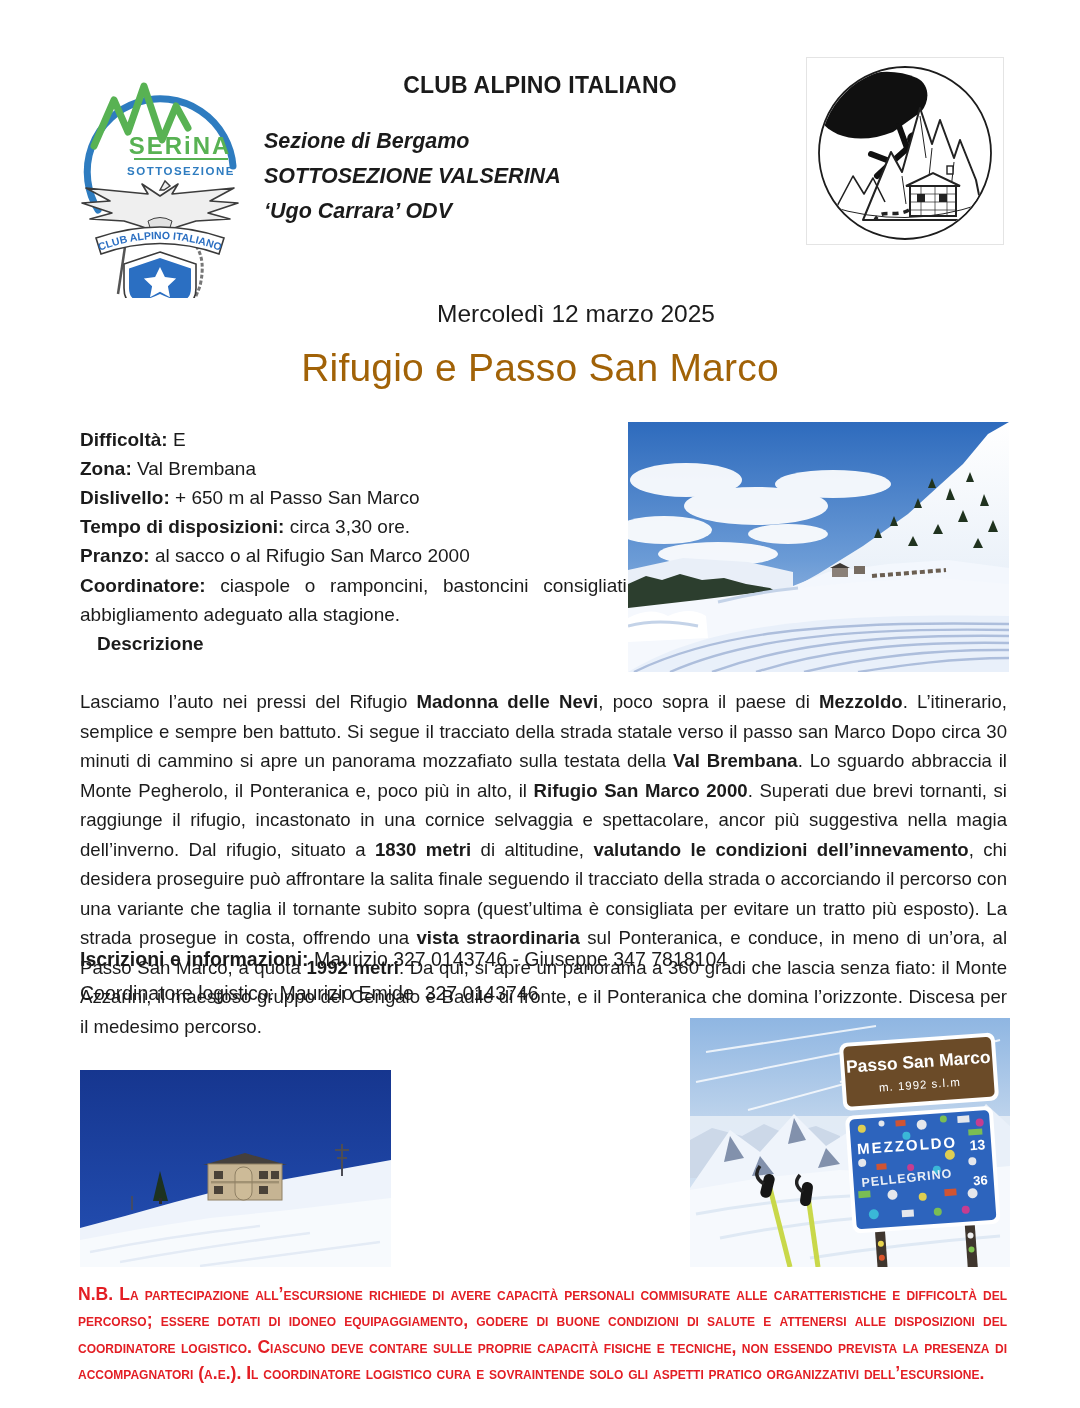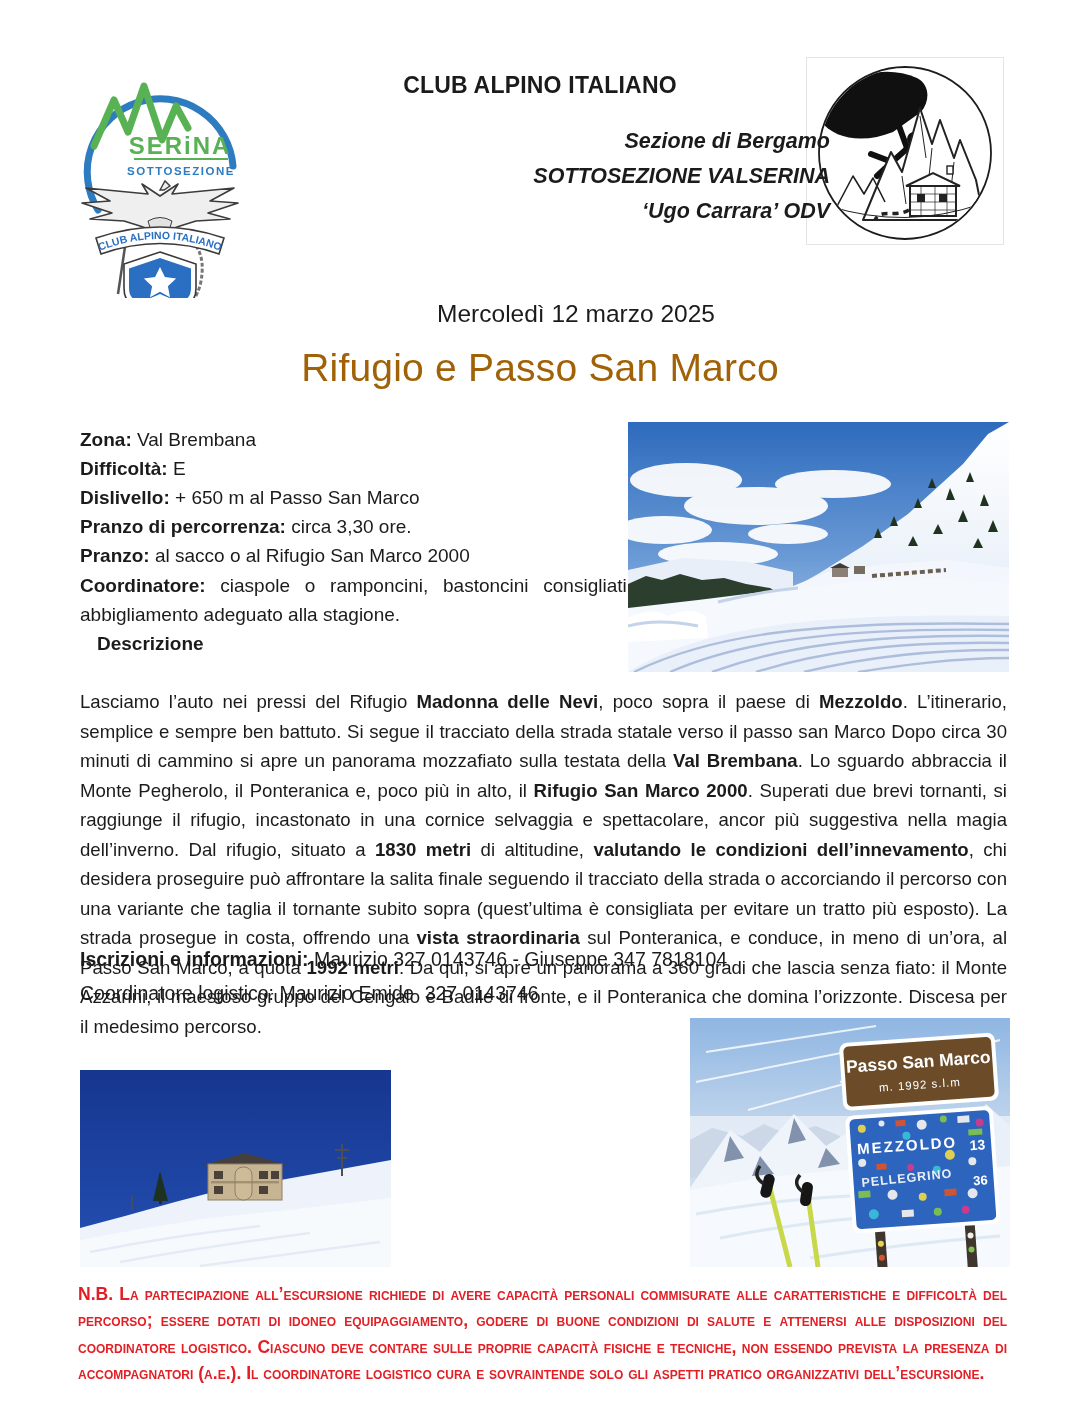--- a/index.html
+++ b/index.html
@@ -5,21 +5,21 @@
   html,body{margin:0;padding:0;background:#ffffff;}
   .page{
     position:relative;width:1080px;height:1408px;background:#fff;
     font-family:"Liberation Sans",sans-serif;color:#1b1b1b;overflow:hidden;
     margin:0 auto;
   }
   
   .logo-left{position:absolute;left:78px;top:48px;width:164px;height:250px;}
   .logo-right{position:absolute;left:806px;top:57px;width:196px;height:186px;border:1px solid #e4e4e4;background:#fff;}
   .header-org{position:absolute;left:250px;top:72px;width:580px;text-align:center;font-size:23px;font-weight:700;letter-spacing:.2px;}
-  .header-sub{position:absolute;left:250px;top:124px;width:580px;text-align:right;font-size:21.5px;font-weight:700;font-style:italic;line-height:35px;}
+  .header-sub{position:absolute;left:264px;top:124px;width:580px;text-align:left;font-size:21.5px;font-weight:700;font-style:italic;line-height:35px;}
   .date-line{position:absolute;left:0;top:300px;width:1080px;text-align:center;font-size:24.5px;padding-left:36px;}
   .main-title{position:absolute;left:0;top:346px;width:1080px;text-align:center;font-size:39px;letter-spacing:.2px;}
   
   .details{position:absolute;left:80px;top:425px;width:552px;font-size:19px;line-height:29px;}
   .detail-row b{font-weight:700;}
   .equipment{margin-top:1px;text-align:justify;}
   .desc-heading{font-weight:700;margin-left:17px;}
   .description{position:absolute;left:80px;top:687px;width:927px;font-size:18.6px;line-height:29.5px;text-align:justify;}
   .description b{font-weight:700;}
   .info-block{position:absolute;left:80px;top:944px;width:927px;font-size:19.5px;line-height:30px;}
@@ -122,24 +122,24 @@
   <div class="header-sub">
     <div>Sezione di Bergamo</div>
     <div>SOTTOSEZIONE VALSERINA</div>
     <div>‘Ugo Carrara’ ODV</div>
   </div>
 
   <div class="date-line">Mercoledì 12 marzo 2025</div>
   <div class="main-title" style="color: #a16207;">Rifugio e Passo San Marco</div>
 
   <div class="details">
+    <div class="detail-row"><b>Difficoltà:</b><span> E</span></div>
     <div class="detail-row"><b>Zona:</b><span> Val Brembana</span></div>
-    <div class="detail-row"><b>Difficoltà:</b><span> E</span></div>
     <div class="detail-row"><b>Dislivello:</b><span> + 650 m al Passo San Marco</span></div>
-    <div class="detail-row"><b>Pranzo di percorrenza:</b><span> circa 3,30 ore.</span></div>
+    <div class="detail-row"><b>Tempo di disposizioni:</b><span> circa 3,30 ore.</span></div>
     <div class="detail-row"><b>Pranzo:</b><span> al sacco o al Rifugio San Marco 2000</span></div>
     <div class="detail-row equipment"><b>Coordinatore:</b><span> ciaspole o ramponcini, bastoncini consigliati, abbiglia­mento adeguato alla stagione.</span></div>
     <div class="detail-row desc-heading">Descrizione</div>
   </div>
 
   <div class="photo1">
     <svg viewBox="0 0 381 250" preserveAspectRatio="none">
       <defs>
         <linearGradient id="skyG1" x1="0" y1="0" x2="0" y2="1">
           <stop offset="0" stop-color="#2e6bbd"></stop>

